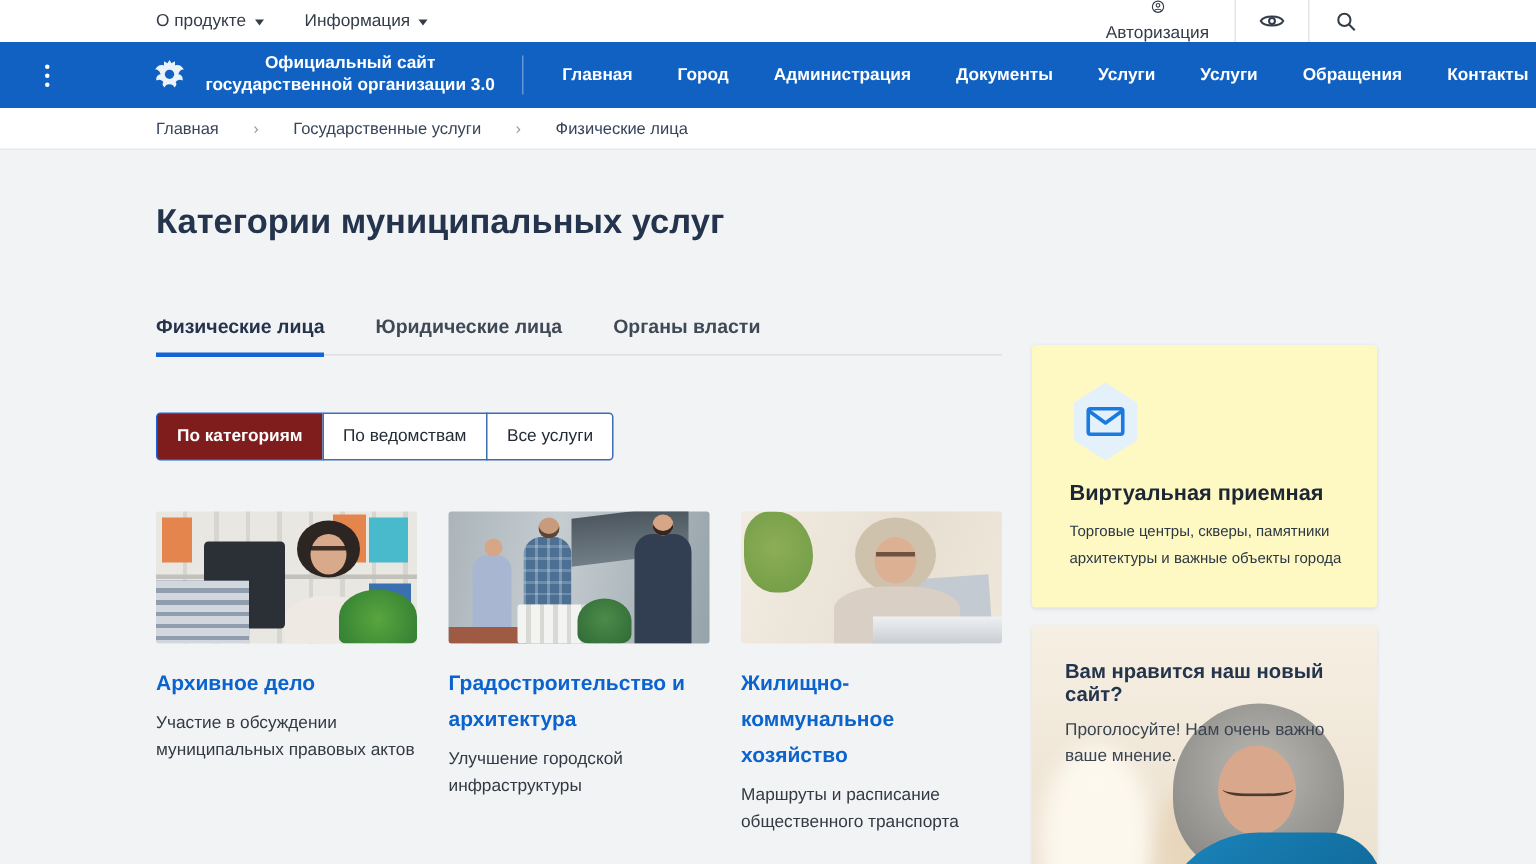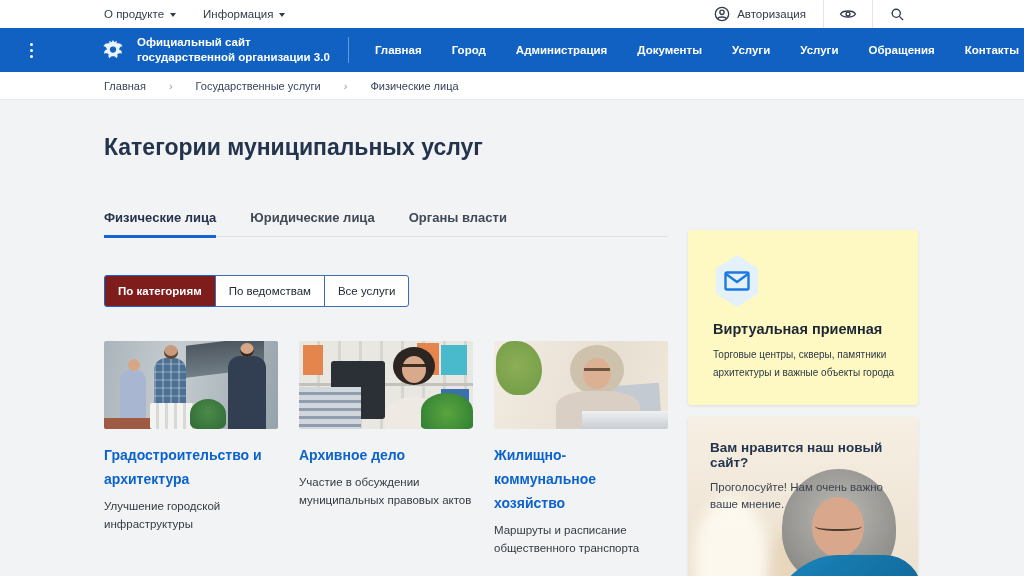--- a/index.html
+++ b/index.html
@@ -9,33 +9,33 @@
   
   .topbar { position:absolute; left:0; top:0; width:1024px; height:28px; background:#fff;
     display:flex; align-items:center; }
   .topbar-left { display:flex; align-items:center; gap:27px; margin-left:104px; }
   .top-link { display:flex; align-items:center; gap:6px; font-size:11.5px; color:#333c49;
     cursor:pointer; }
   .caret { width:0; height:0; border-left:3.5px solid transparent; border-right:3.5px solid transparent;
     border-top:4px solid #333c49; margin-top:1px; }
   .topbar-right { margin-left:auto; display:flex; align-items:stretch; height:28px; margin-right:103px; }
   .top-auth { display:flex; align-items:center; gap:7px; font-size:11.5px; color:#333c49;
-    padding:0 17px 0 0; cursor:pointer; }
+    padding:0 17px 0 0; cursor:pointer;flex-direction:column; }
   .top-divider { width:1px; background:#e3e5e8; }
   .top-icon-btn { width:48px; display:flex; align-items:center; justify-content:center; cursor:pointer; }
   .ico { display:block; }
 
   
   .navbar { position:absolute; left:0; top:28px; width:1024px; height:44px; background:#1161c2;
     display:flex; align-items:center; color:#fff; }
   .kebab { margin-left:26px; width:10px; display:flex; flex-direction:column; align-items:center;
     gap:3px; cursor:pointer; }
   .kebab span { width:3px; height:3px; border-radius:50%; background:#fff; }
   .brand { display:flex; align-items:center; margin-left:66px; cursor:pointer; }
-  .brand-title { margin-left:13px; font-size:11.5px; font-weight:700; line-height:15px; }
+  .brand-title { margin-left:13px; font-size:11.5px; font-weight:700; line-height:15px;text-align:center; }
   .nav-divider { width:1px; height:26px; background:rgba(255,255,255,.35); margin:0 0 0 18px; }
   .nav-links { display:flex; align-items:center; gap:30px; margin-left:26px; }
   .nav-link { font-size:11.5px; font-weight:600; color:#fff; cursor:pointer; white-space:nowrap; }
 
   
   .crumbs { position:absolute; left:0; top:72px; width:1024px; height:28px; background:#fff;
     border-bottom:1px solid #e7e9ec; display:flex; align-items:center; gap:23px; padding-left:104px; }
   .crumb { font-size:11px; color:#37445a; cursor:pointer; }
   .crumb.current { cursor:default; }
   .crumb-sep { font-size:11px; color:#8d99a8; }
@@ -226,56 +226,56 @@
 
     <div class="filters">
       <button class="filter-btn active">По категориям</button>
       <button class="filter-btn">По ведомствам</button>
       <button class="filter-btn">Все услуги</button>
     </div>
 
     <div class="cards">
 
       <div class="card">
-        <div class="photo ph1">
-          <div class="stair"></div>
-          <div class="b1a"></div>
-            <div class="head h1a"></div>
-          <div class="b1b"></div>
-            <div class="head h1b"></div>
-          <div class="b1c"></div>
-            <div class="head h1c"></div>
-          <div class="table"></div>
-            <div class="model"></div>
-            <div class="plant1"></div>
-        </div>
-        <div class="card-title">Градостроительство и архитектура</div>
-        <div class="card-desc">Улучшение городской инфраструктуры</div>
-      </div>
-
-      <div class="card">
         <div class="photo ph2">
           <div class="shelfline"></div>
           <div class="bn1"></div>
             <div class="bn2"></div>
             <div class="bn3"></div>
             <div class="bn4"></div>
           <div class="hair"></div>
             <div class="face"></div>
             <div class="glasses"></div>
           <div class="blouse"></div>
             <div class="monitor"></div>
             <div class="stack"></div>
             <div class="plant2"></div>
         </div>
         <div class="card-title">Архивное дело</div>
         <div class="card-desc">Участие в обсуждении муниципальных правовых актов</div>
       </div>
 
       <div class="card">
+        <div class="photo ph1">
+          <div class="stair"></div>
+          <div class="b1a"></div>
+            <div class="head h1a"></div>
+          <div class="b1b"></div>
+            <div class="head h1b"></div>
+          <div class="b1c"></div>
+            <div class="head h1c"></div>
+          <div class="table"></div>
+            <div class="model"></div>
+            <div class="plant1"></div>
+        </div>
+        <div class="card-title">Градостроительство и архитектура</div>
+        <div class="card-desc">Улучшение городской инфраструктуры</div>
+      </div>
+
+      <div class="card">
         <div class="photo ph3">
           <div class="plant3"></div>
           <div class="screen"></div>
           <div class="hair"></div>
             <div class="face"></div>
             <div class="glasses"></div>
           <div class="body"></div>
             <div class="laptop"></div>
         </div>
         <div class="card-title">Жилищно-коммунальное хозяйство</div>

